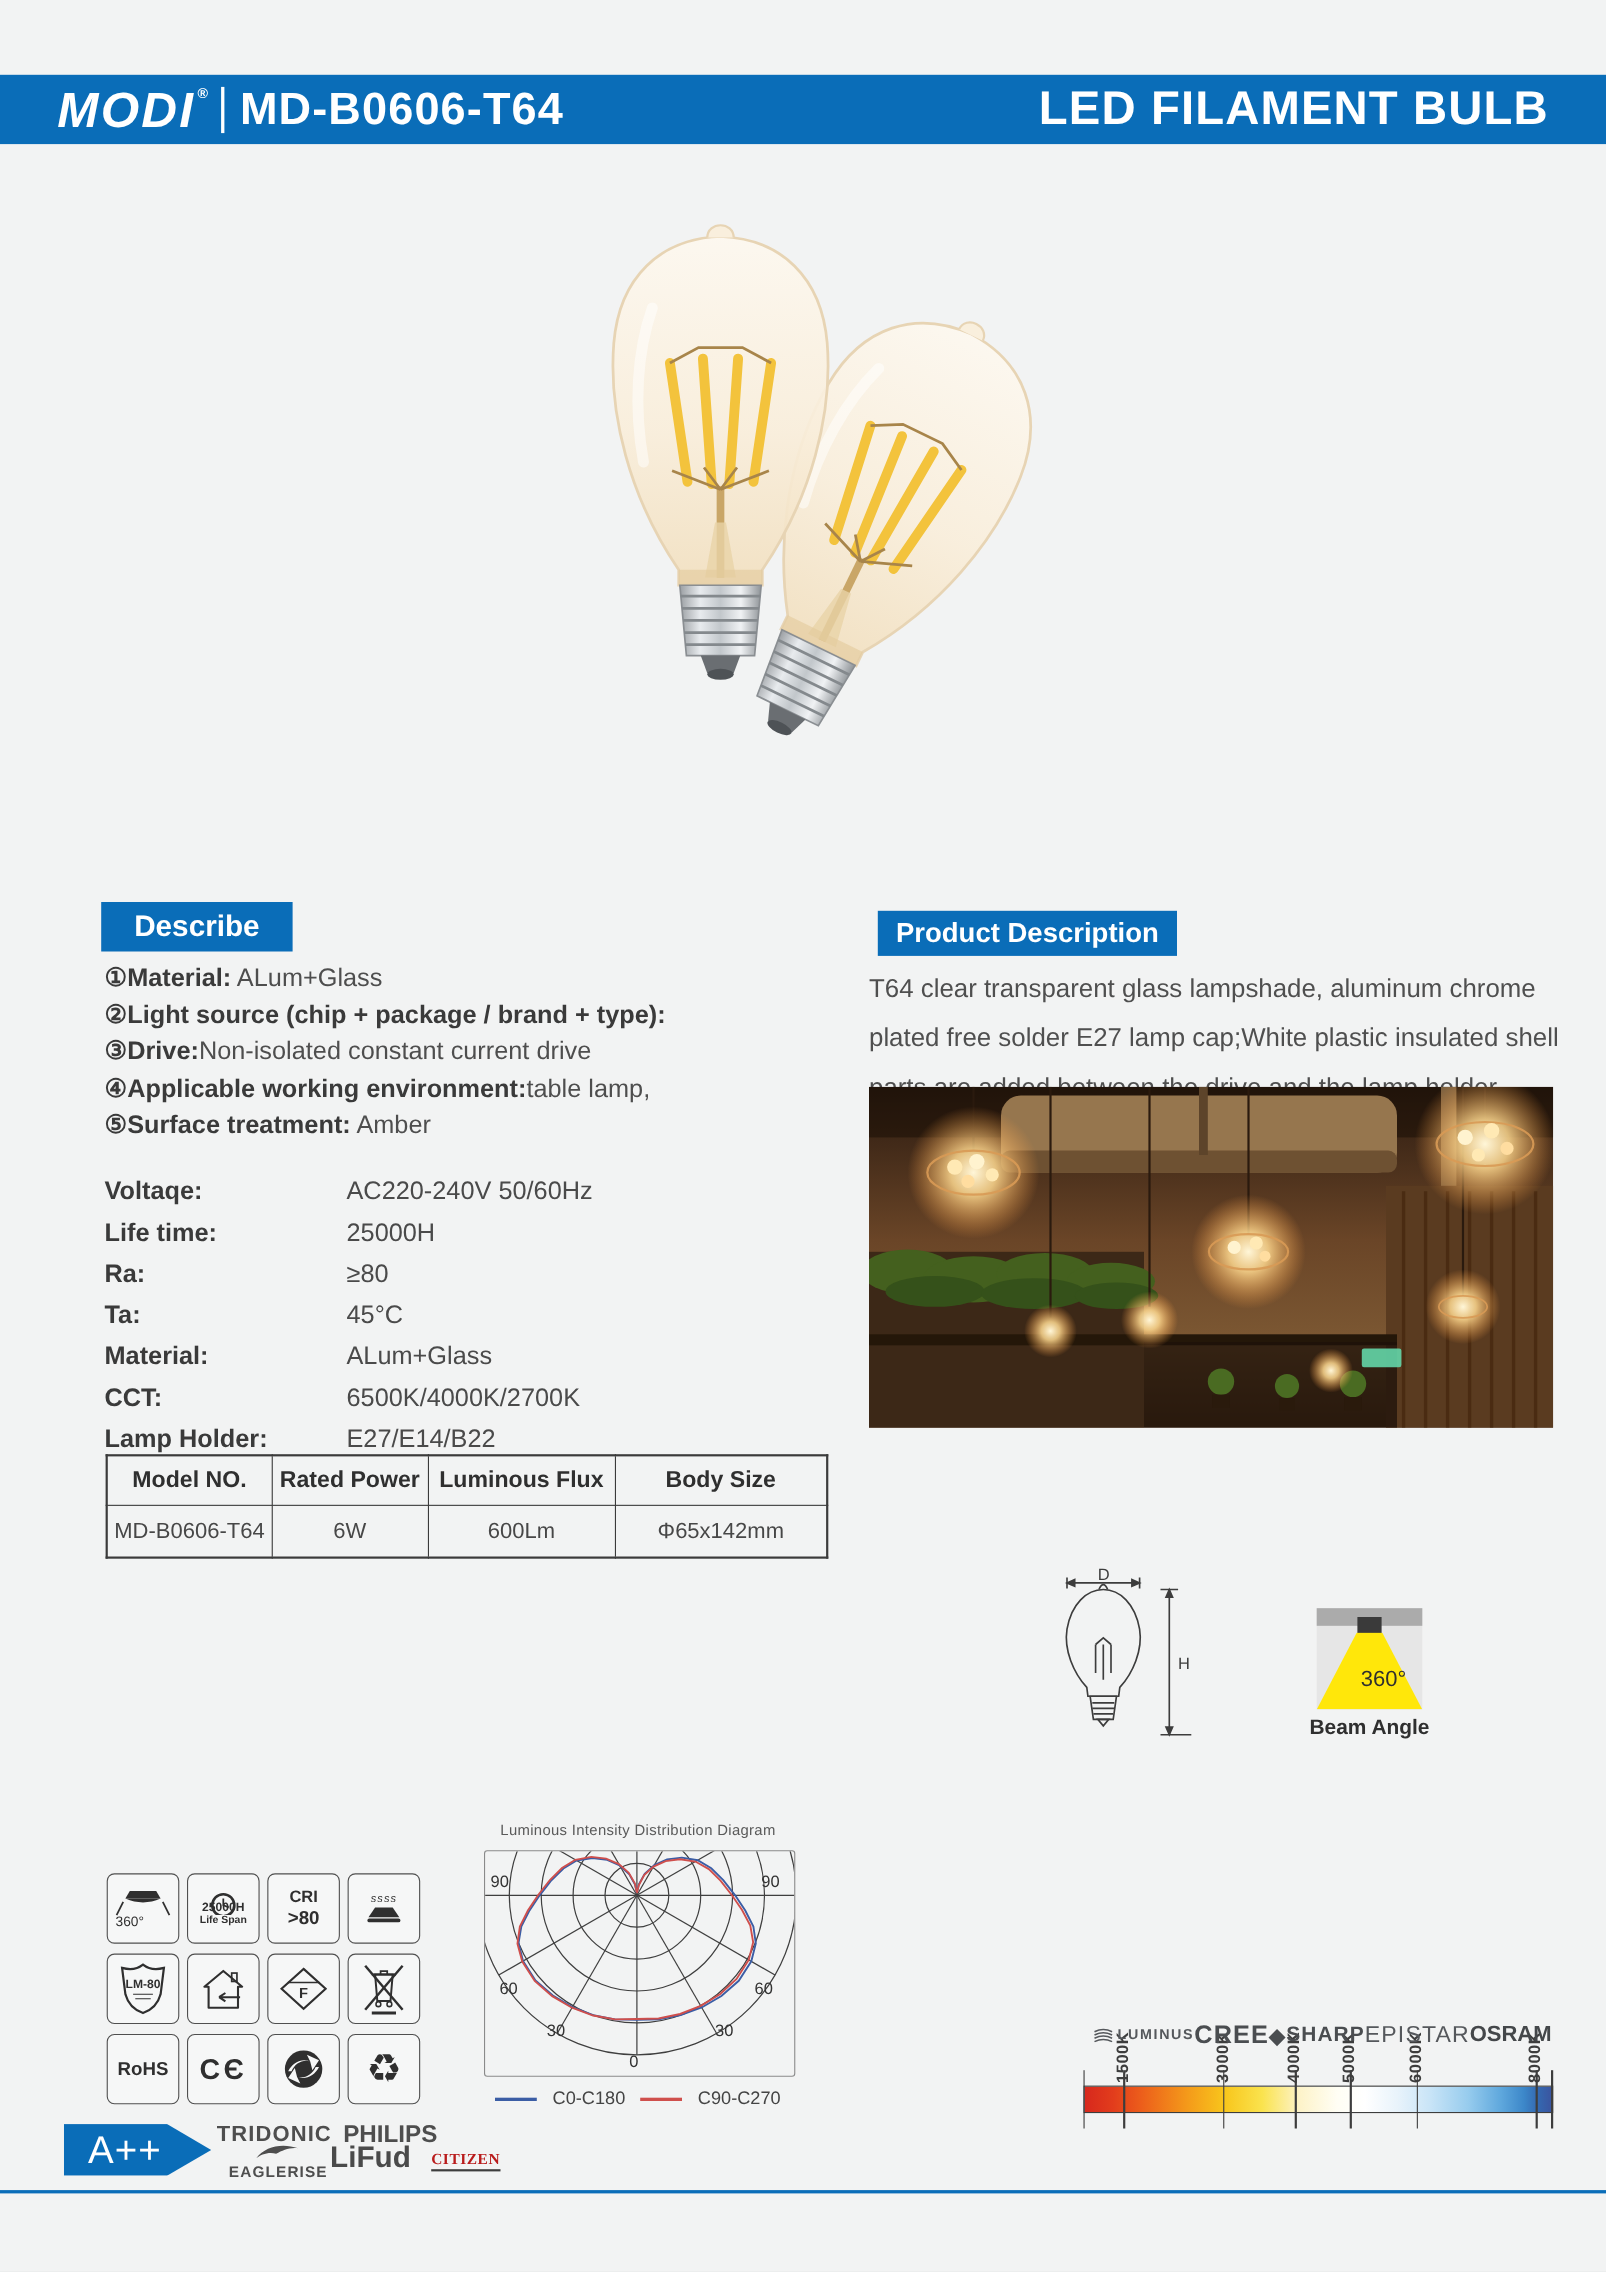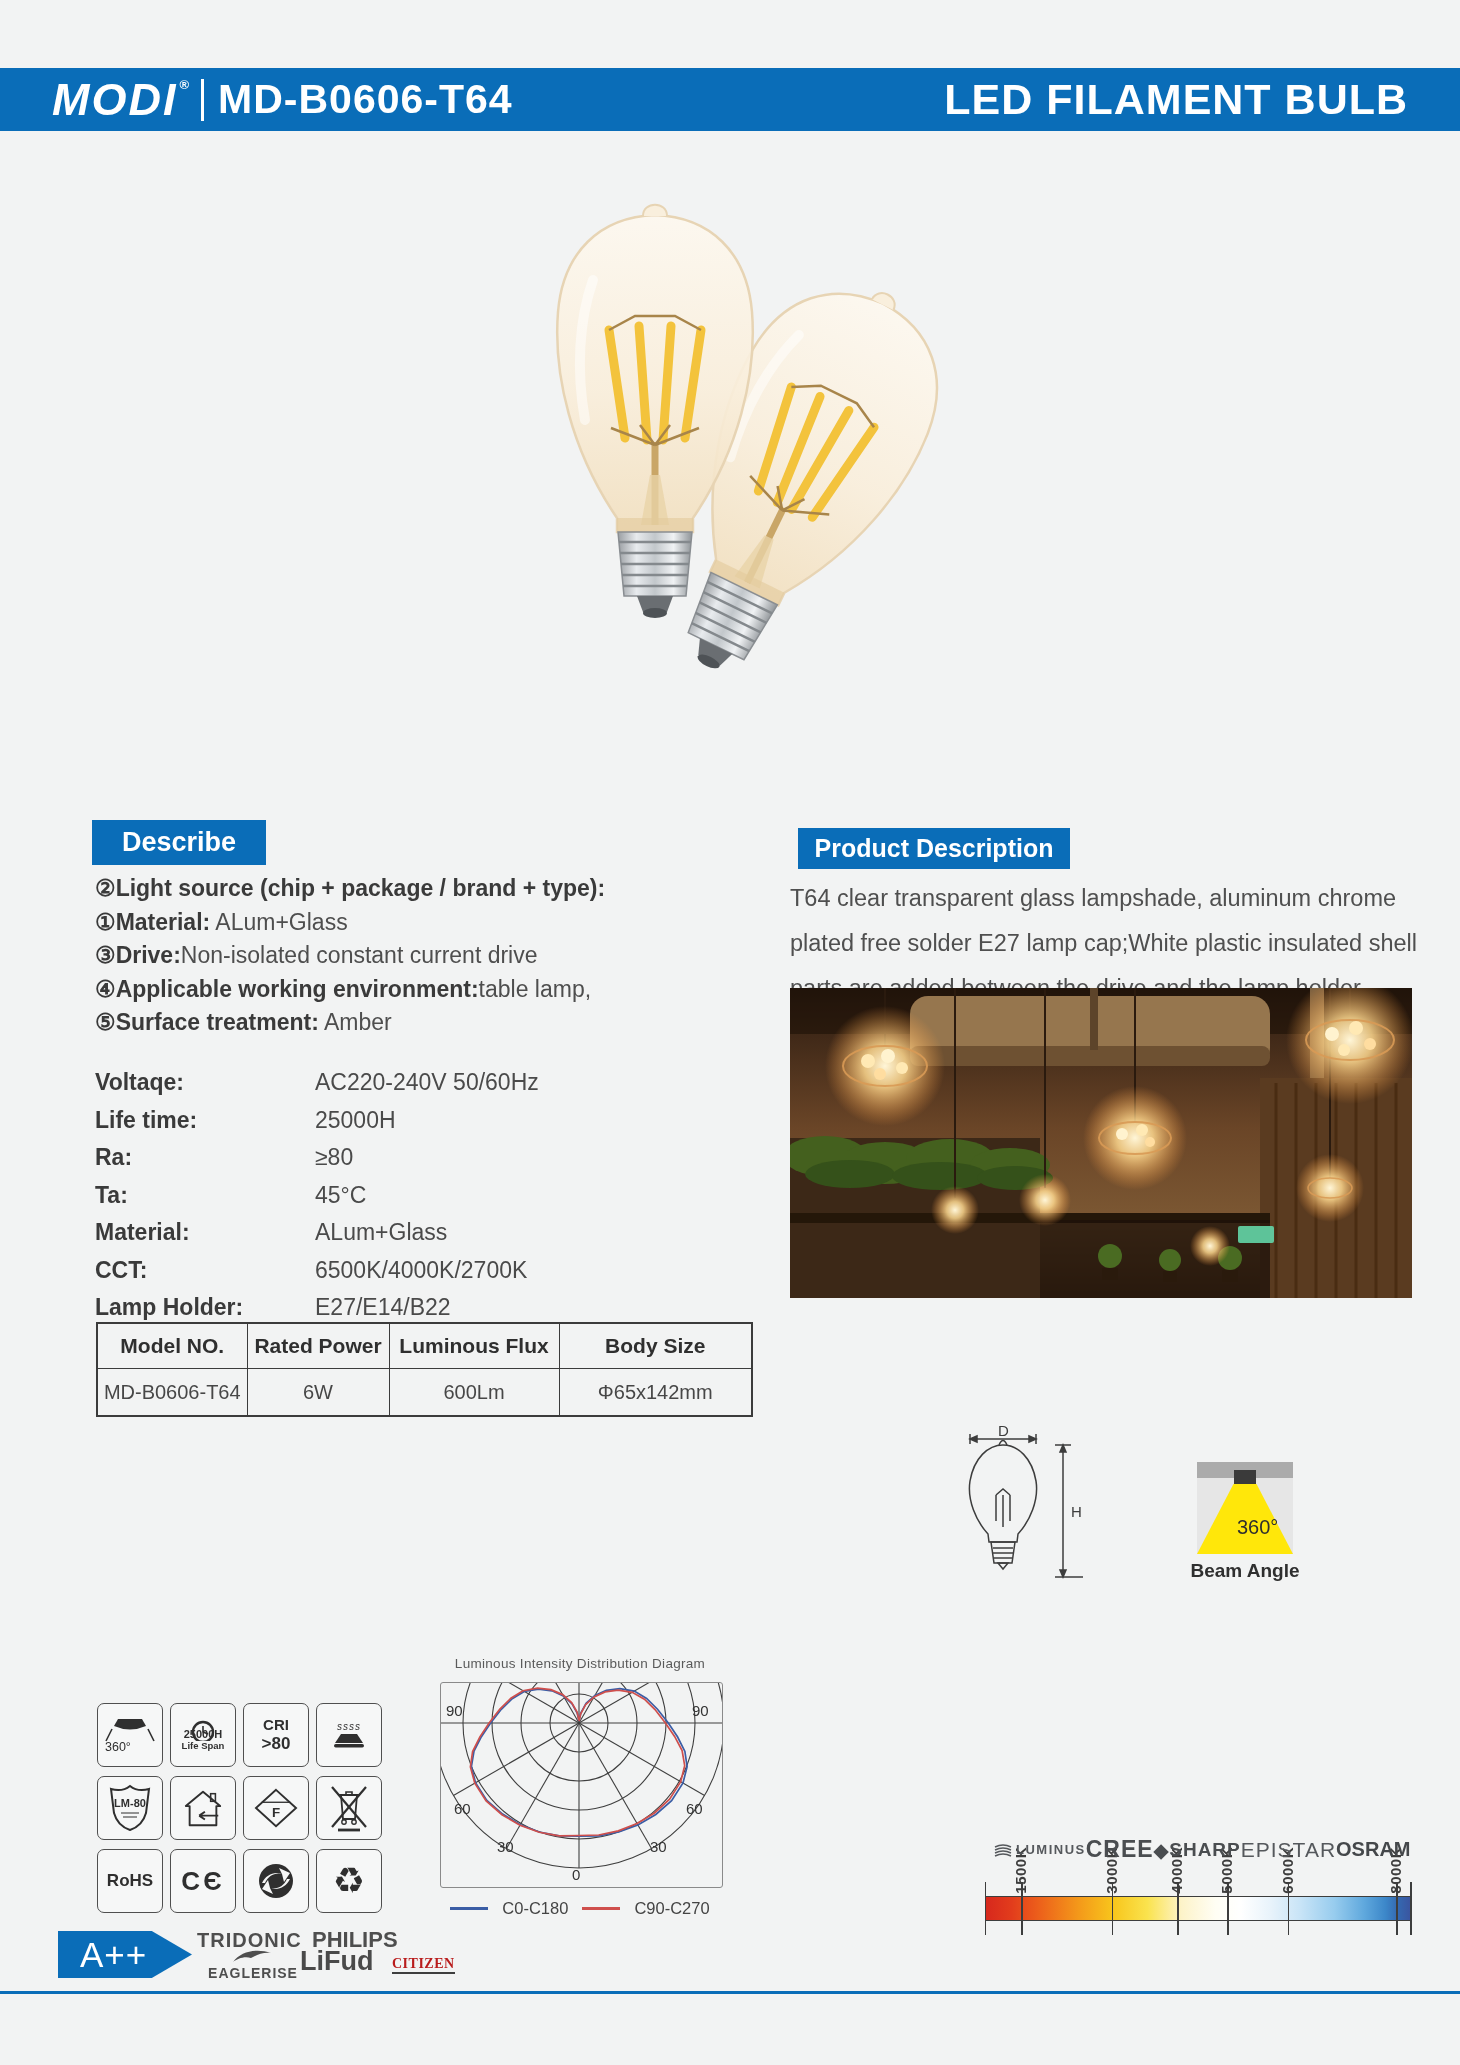--- a/index.html
+++ b/index.html
@@ -140,22 +140,22 @@
         <path d="M-18,196 L18,196 L12,212 L-12,212 Z" fill="#6a6e72"></path>
         <ellipse cx="0" cy="213" rx="12" ry="5" fill="#4e5256"></ellipse>
       </g>
     </defs>
     <use href="#bulb" transform="translate(372,300) rotate(26)"></use>
     <use href="#bulb" transform="translate(225,230)"></use>
   </svg>
 
   <div class="badge" id="badge-describe">Describe</div>
   <div class="desc-list">
+    <div class="desc-line"><span class="b">①</span><span class="b">Material:</span><span> ALum+Glass</span></div>
     <div class="desc-line"><span class="b">②</span><span class="b">Light source (chip + package / brand + type):</span><span></span></div>
-    <div class="desc-line"><span class="b">①</span><span class="b">Material:</span><span> ALum+Glass</span></div>
     <div class="desc-line"><span class="b">③</span><span class="b">Drive:</span><span>Non-isolated constant current drive</span></div>
     <div class="desc-line"><span class="b">④</span><span class="b">Applicable working environment:</span><span>table lamp,</span></div>
     <div class="desc-line"><span class="b">⑤</span><span class="b">Surface treatment:</span><span> Amber</span></div>
   </div>
 
   <div class="specs">
     <div class="spec-row"><span class="spec-label">Voltaqe:</span><span class="spec-value">AC220-240V 50/60Hz</span></div>
     <div class="spec-row"><span class="spec-label">Life time:</span><span class="spec-value">25000H</span></div>
     <div class="spec-row"><span class="spec-label">Ra:</span><span class="spec-value">≥80</span></div>
     <div class="spec-row"><span class="spec-label">Ta:</span><span class="spec-value">45°C</span></div>

